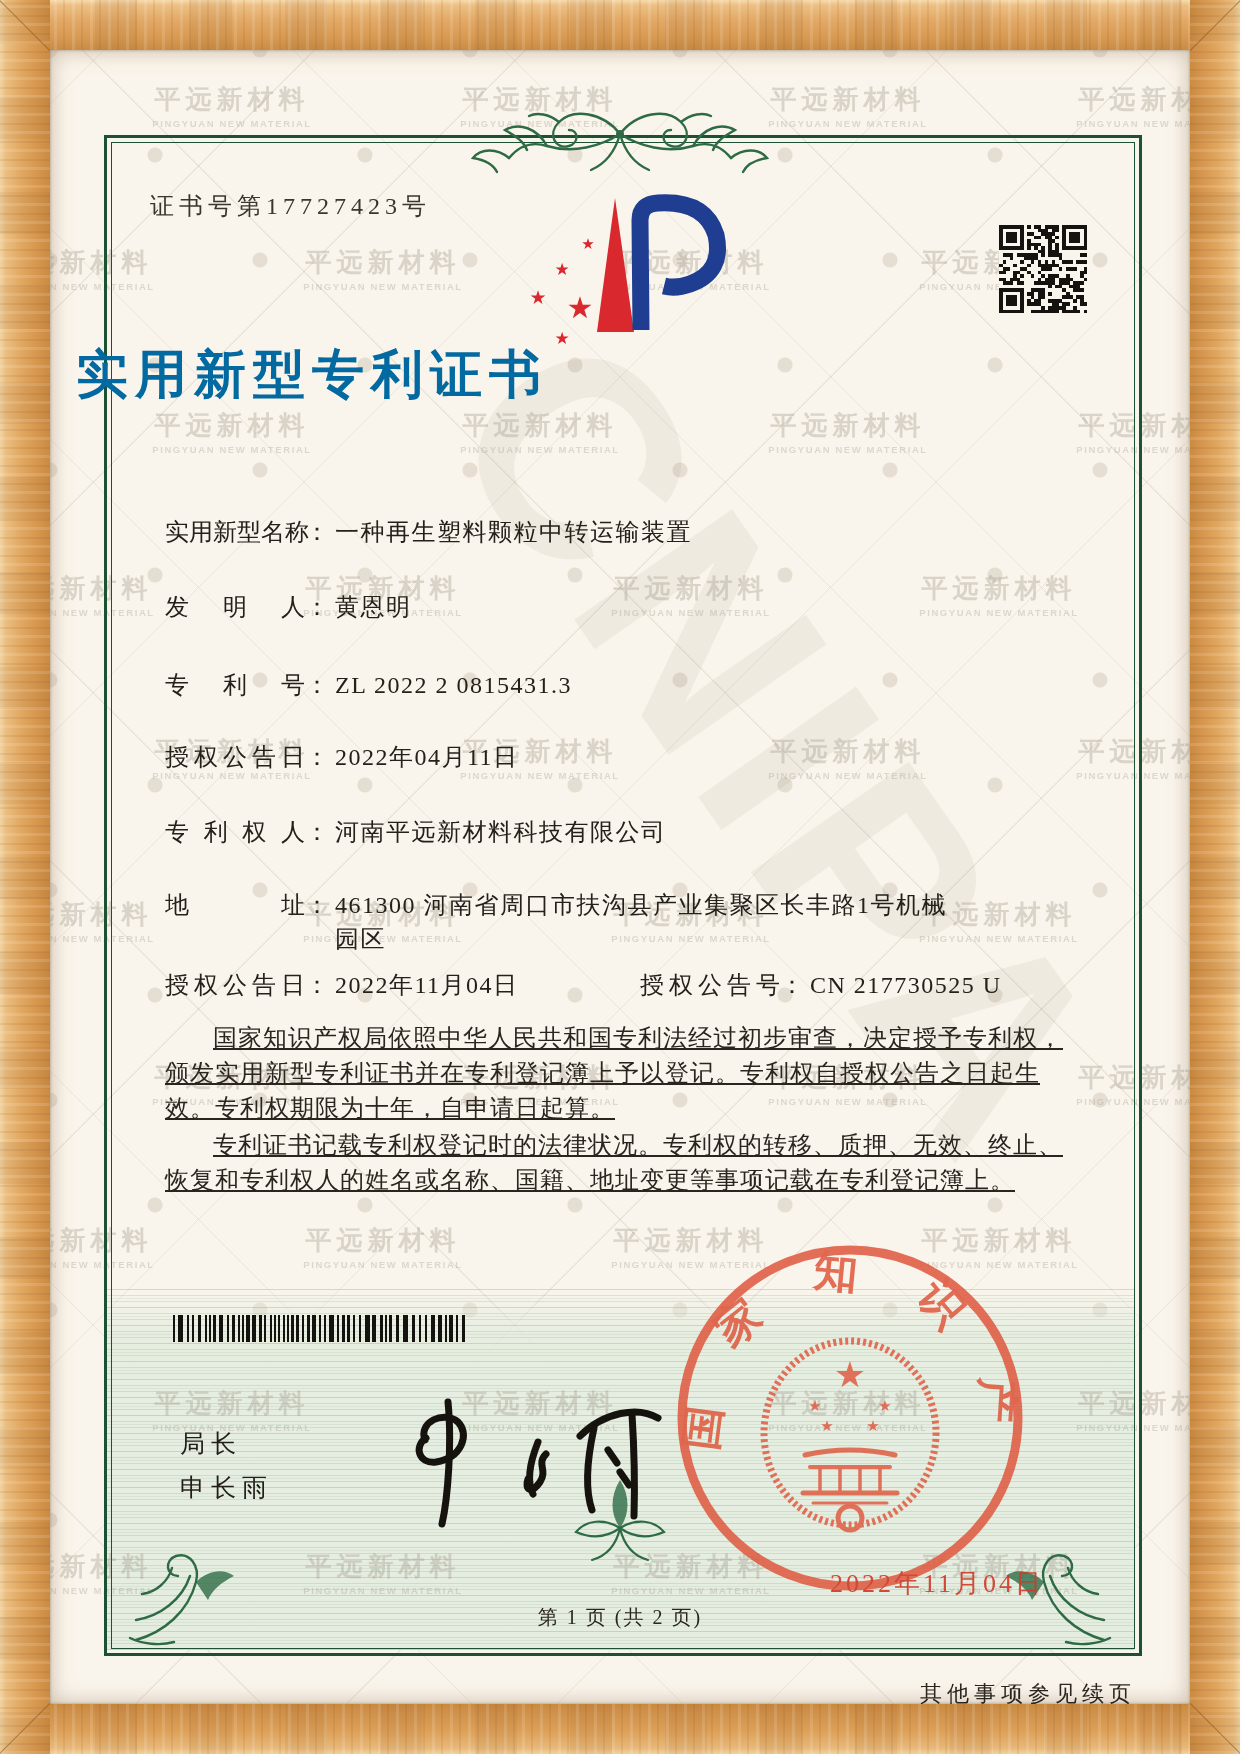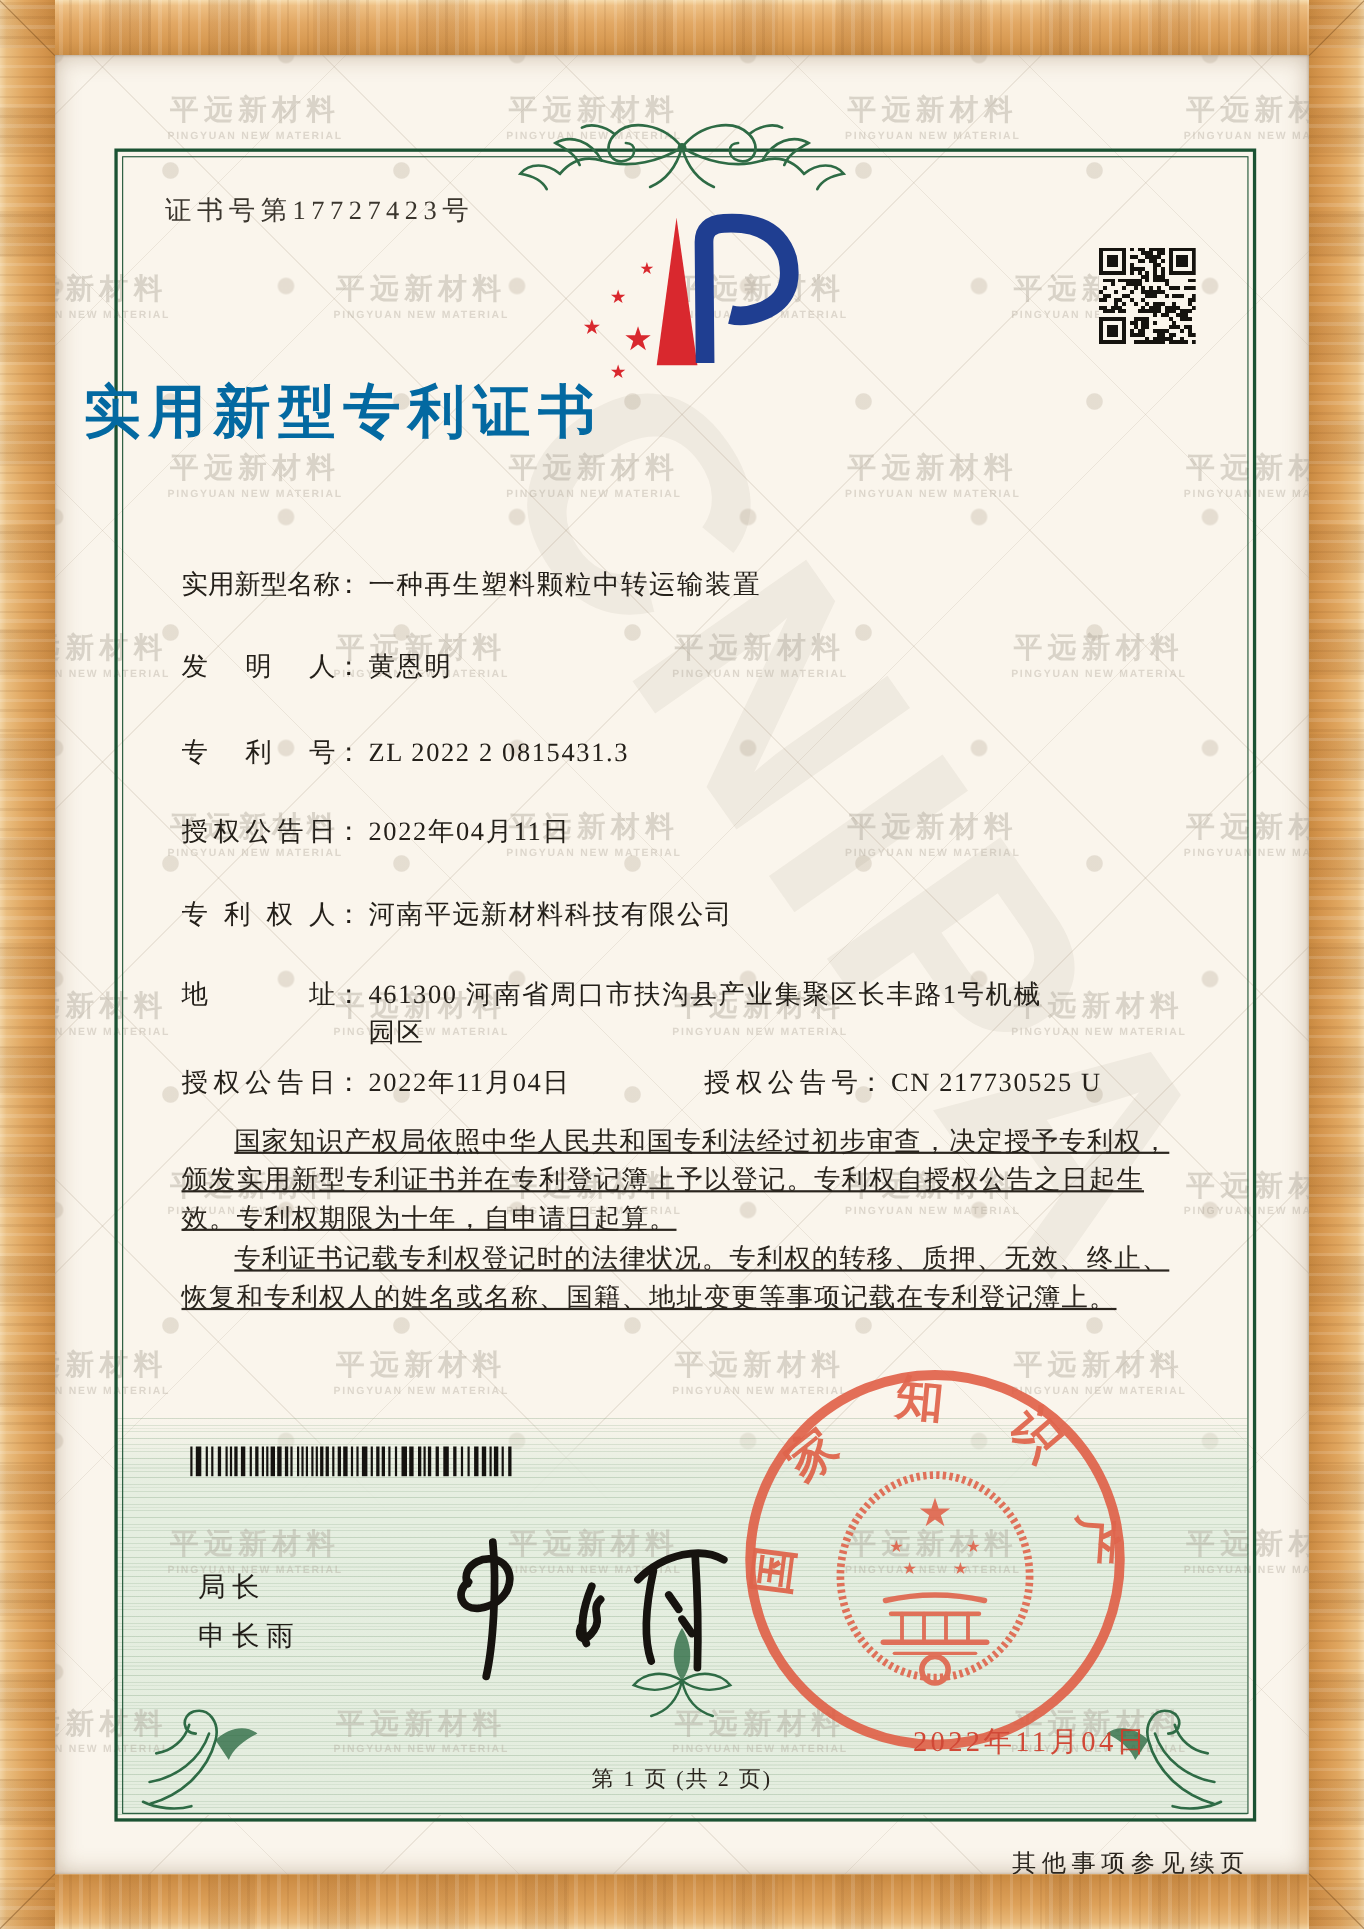--- a/index.html
+++ b/index.html
@@ -57,21 +57,21 @@
       linear-gradient(180deg, rgba(228,237,223,0) 0, rgba(228,237,223,.85) 45px, #e5eee0 90px, #e4edDF 100%);}
 
   
   .gborder{position:absolute;left:54px;top:85px;width:1032px;height:1515px;z-index:3;
     border:3px solid #1b5233;}
   .gborder::after{content:"";position:absolute;inset:4px;border:1px solid #1b5233;}
   .ornament{position:absolute;z-index:4;}
 
   
   .content{position:absolute;inset:0;z-index:5;color:#24201a;}
-  .cert-no{position:absolute;left:100px;top:125px;font-size:24px;letter-spacing:5px;color:#3a352d;}
+  .cert-no{position:absolute;left:100px;top:140px;font-size:24px;letter-spacing:5px;color:#3a352d;}
   .logo{position:absolute;left:430px;top:130px;}
   .qr{position:absolute;left:949px;top:175px;}
   .title{position:absolute;left:54px;top:290px;width:1032px;text-align:left;
     font-size:52px;font-weight:700;letter-spacing:7px;color:#0369a1;transform:translateX(-28px);white-space:nowrap;}
 
   .frow{position:absolute;left:115px;display:flex;align-items:flex-start;font-size:24px;line-height:34px;}
   .flabel{display:inline-block;width:140px;text-align:justify;text-align-last:justify;flex:none;}
   .fcolon{flex:none;}
   .fvalue{letter-spacing:1.5px;margin-left:6px;}
   .fvalue.addr{width:620px;}

